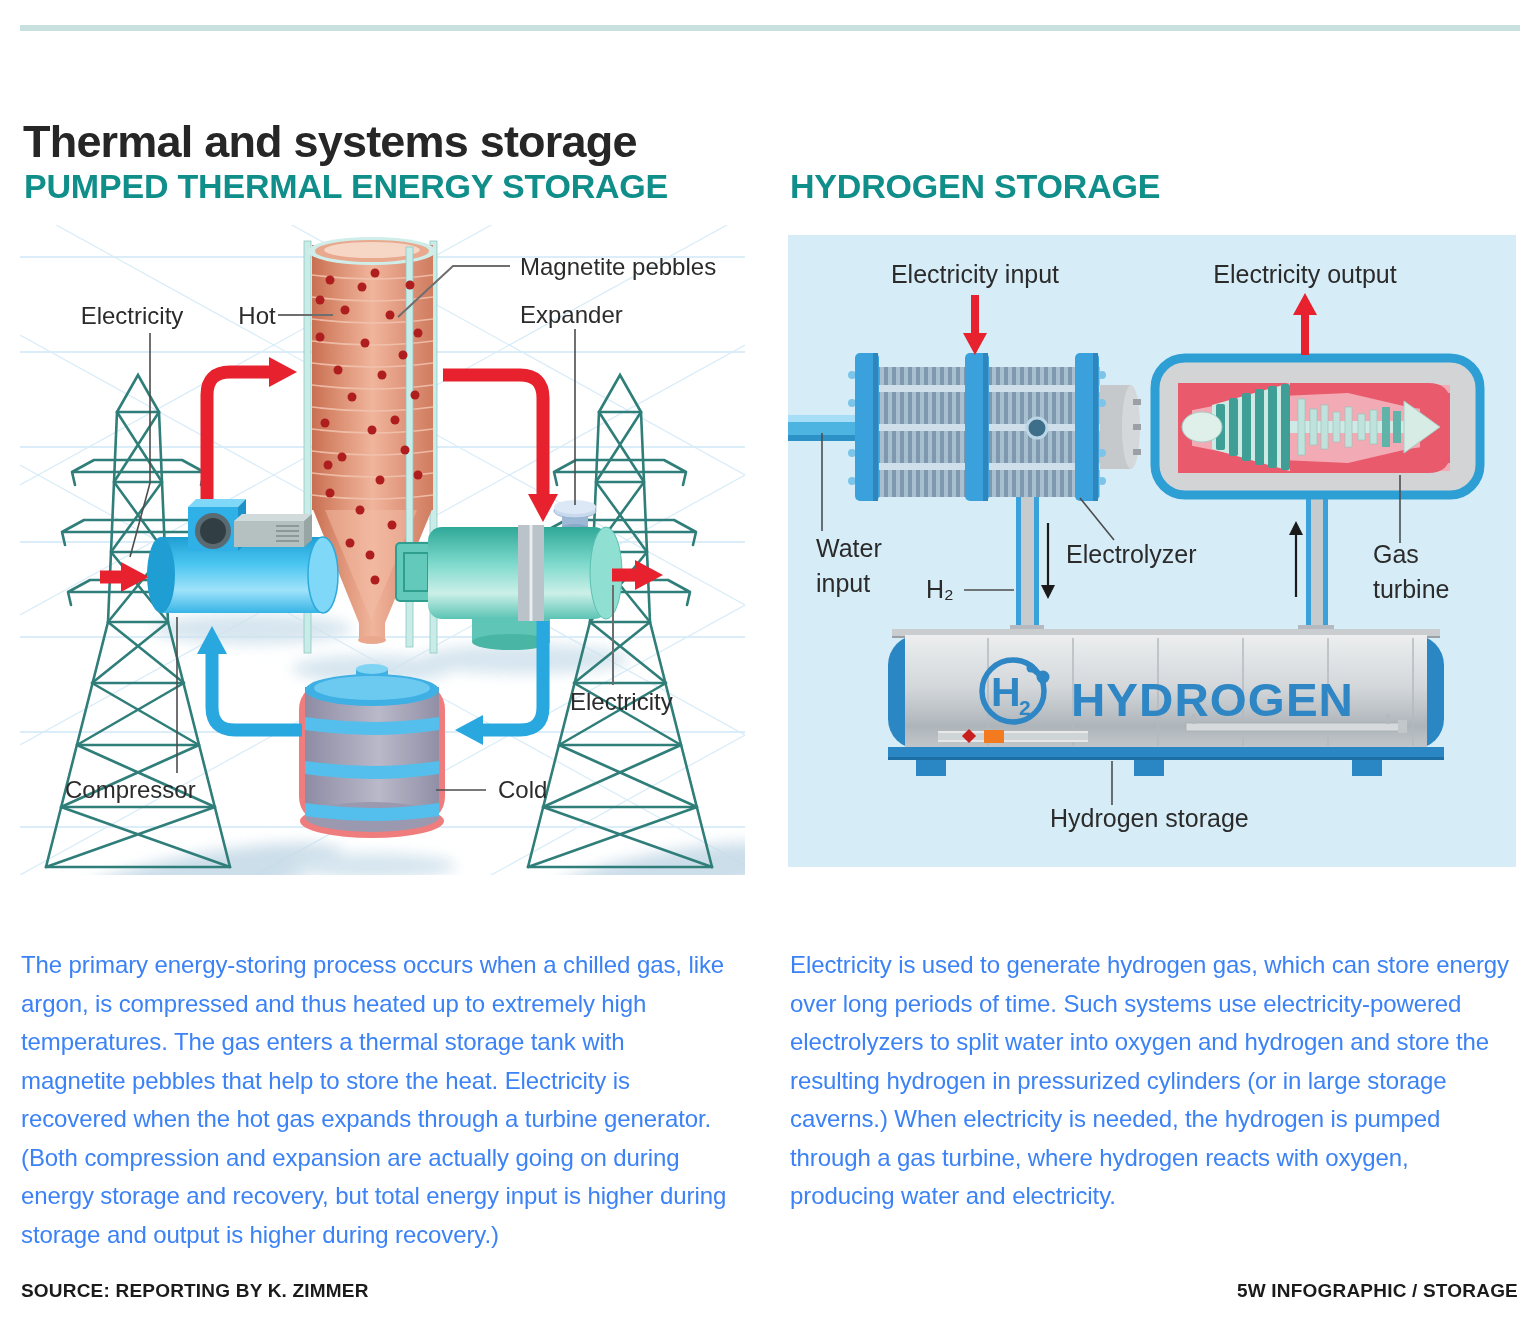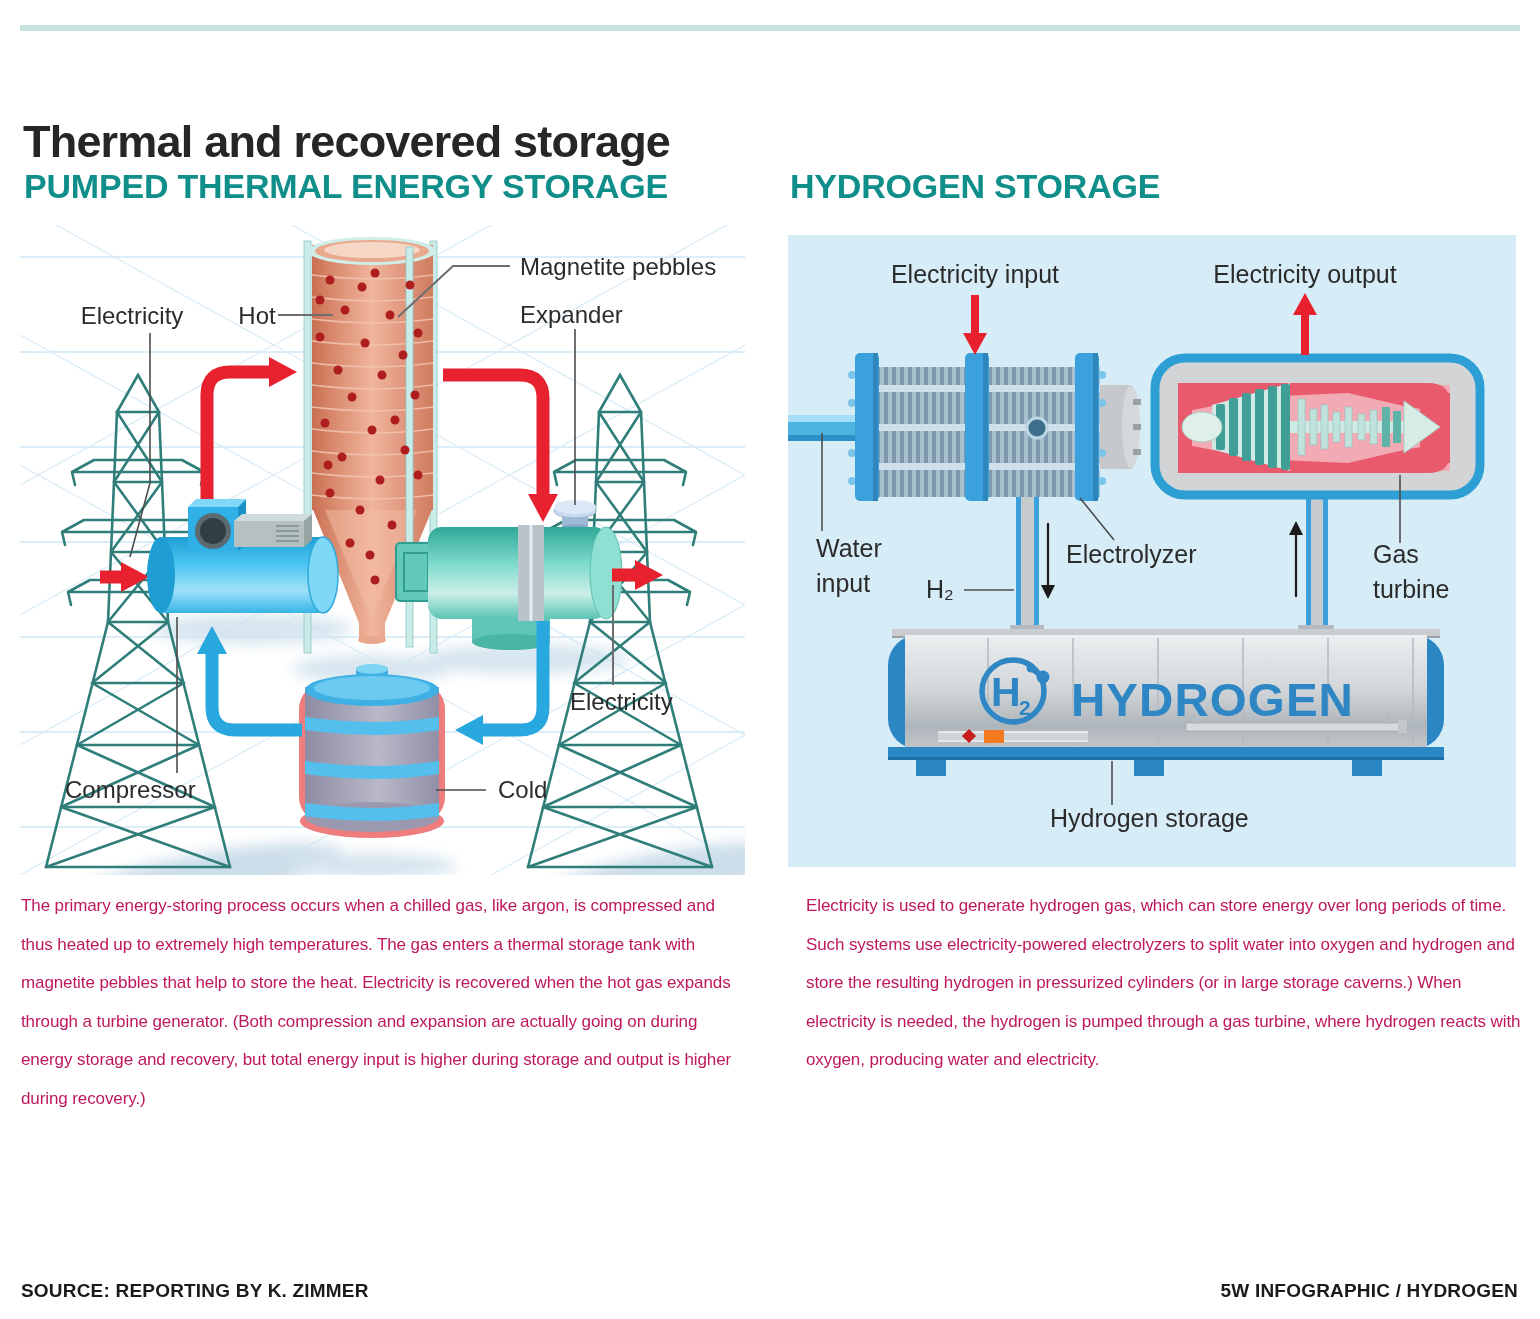--- a/index.html
+++ b/index.html
@@ -4,23 +4,23 @@
 <style>
   html,body{margin:0;padding:0;background:#fff;}
   body{width:1540px;height:1319px;position:relative;overflow:hidden;
        font-family:"Liberation Sans","DejaVu Sans",sans-serif;color:#262626;}
   .abs{position:absolute;}
   #top-rule{left:20px;top:25px;width:1500px;height:6px;background:var(--rule-teal,#c9e1de);}
   #main-title{left:23px;top:116px;font-size:45px;font-weight:bold;letter-spacing:-0.8px;color:#262626;}
   .section-heading{top:167px;font-size:34px;font-weight:bold;letter-spacing:-0.2px;color:var(--accent-teal,#0f8e8a);}
   #left-heading{left:24px;}
   #right-heading{left:790px;}
-  .caption{top:887px;font-size:17px;line-height:38.5px;color:#be185d;letter-spacing:-0.1px;}
+  .caption{top:946px;font-size:24px;line-height:38.5px;color:#3b82f6;letter-spacing:-0.1px;}
   #left-caption{left:21px;width:712px;}
-  #right-caption{left:790px;width:726px;margin-left:16px;}
+  #right-caption{left:790px;width:726px;}
   .footer{top:1280px;font-size:19px;font-weight:bold;letter-spacing:0.2px;color:#1b1b1b;text-align:center;}
   #footer-source{left:21px;}
   #footer-credit{right:22px;text-align:right;}
   svg text{font-family:"Liberation Sans","DejaVu Sans",sans-serif;}
   .lbl{font-size:24px;fill:#2b2b2b;}
   .lbl2{font-size:25px;fill:#2b2b2b;}
   .leader{stroke:#4d4d4d;stroke-width:1.6;fill:none;}
   .leader-gray{stroke:#6e6e6e;stroke-width:2;fill:none;}
   .arrow-red{stroke:var(--arrow-red,#e8212e);stroke-width:13;fill:none;stroke-linejoin:round;}
   .arrow-red-thin{stroke:var(--arrow-red,#e8212e);stroke-width:8;fill:none;}
@@ -30,21 +30,21 @@
   .grid-h{stroke:#cfe7f6;stroke-width:1.5;}
   .grid-d{stroke:#d8ecf8;stroke-width:1.2;}
   .hydroblue{fill:var(--hydrogen-blue,#2e86c4);}
 </style>
 </head>
 <body>
 
 <div>
 
   <div id="top-rule" class="abs"></div>
-  <div id="main-title" class="abs">Thermal and recovered storage</div>
+  <div id="main-title" class="abs">Thermal and systems storage</div>
   <div id="left-heading" class="abs section-heading">PUMPED THERMAL ENERGY STORAGE</div>
   <div id="right-heading" class="abs section-heading">HYDROGEN STORAGE</div>
 
   <svg class="abs" style="left:20px;top:225px;" width="725" height="650" viewBox="0 0 725 650">
     <defs>
       <filter id="blur" x="-60%" y="-60%" width="220%" height="220%">
           <feGaussianBlur stdDeviation="7"></feGaussianBlur>
         </filter>
       <linearGradient id="siloG" x1="0" y1="0" x2="1" y2="0">
         <stop offset="0" stop-color="#c96f52"></stop>
@@ -420,15 +420,15 @@
     <text class="lbl2" x="278" y="328">Electrolyzer</text>
     <text class="lbl2" x="585" y="328">Gas</text>
     <text class="lbl2" x="585" y="363">turbine</text>
     <text class="lbl2" x="262" y="592">Hydrogen storage</text>
   </svg>
 
   <div id="left-caption" class="abs caption">The primary energy-storing process occurs when a chilled gas, like argon, is compressed and thus heated up to extremely high temperatures. The gas enters a thermal storage tank with magnetite pebbles that help to store the heat. Electricity is recovered when the hot gas expands through a turbine generator. (Both compression and expansion are actually going on during energy storage and recovery, but total energy input is higher during storage and output is higher during recovery.)</div>
   <div id="right-caption" class="abs caption">Electricity is used to generate hydrogen gas, which can store energy over long periods of time. Such systems use electricity-powered electrolyzers to split water into oxygen and hydrogen and store the resulting hydrogen in pressurized cylinders (or in large storage caverns.) When electricity is needed, the hydrogen is pumped through a gas turbine, where hydrogen reacts with oxygen, producing water and electricity.</div>
 
   <div id="footer-source" class="abs footer">SOURCE: REPORTING BY K. ZIMMER</div>
-  <div id="footer-credit" class="abs footer">5W INFOGRAPHIC / HYDROGEN</div>
+  <div id="footer-credit" class="abs footer">5W INFOGRAPHIC / STORAGE</div>
 
 </div>
 
 </body></html>

